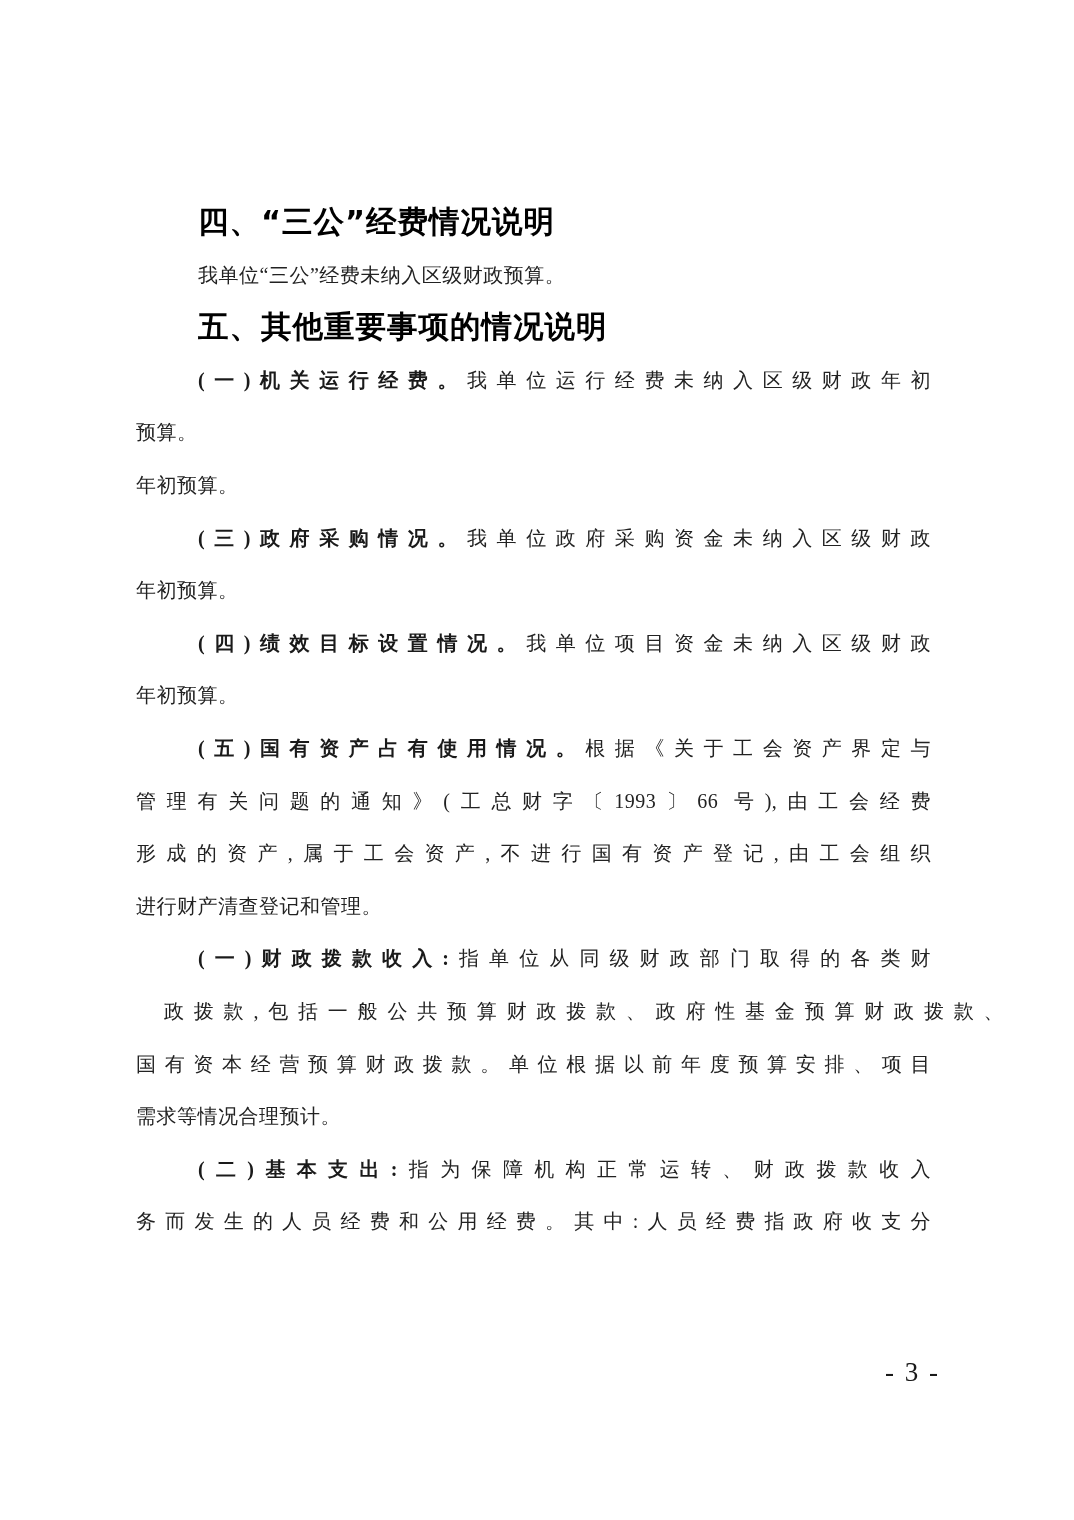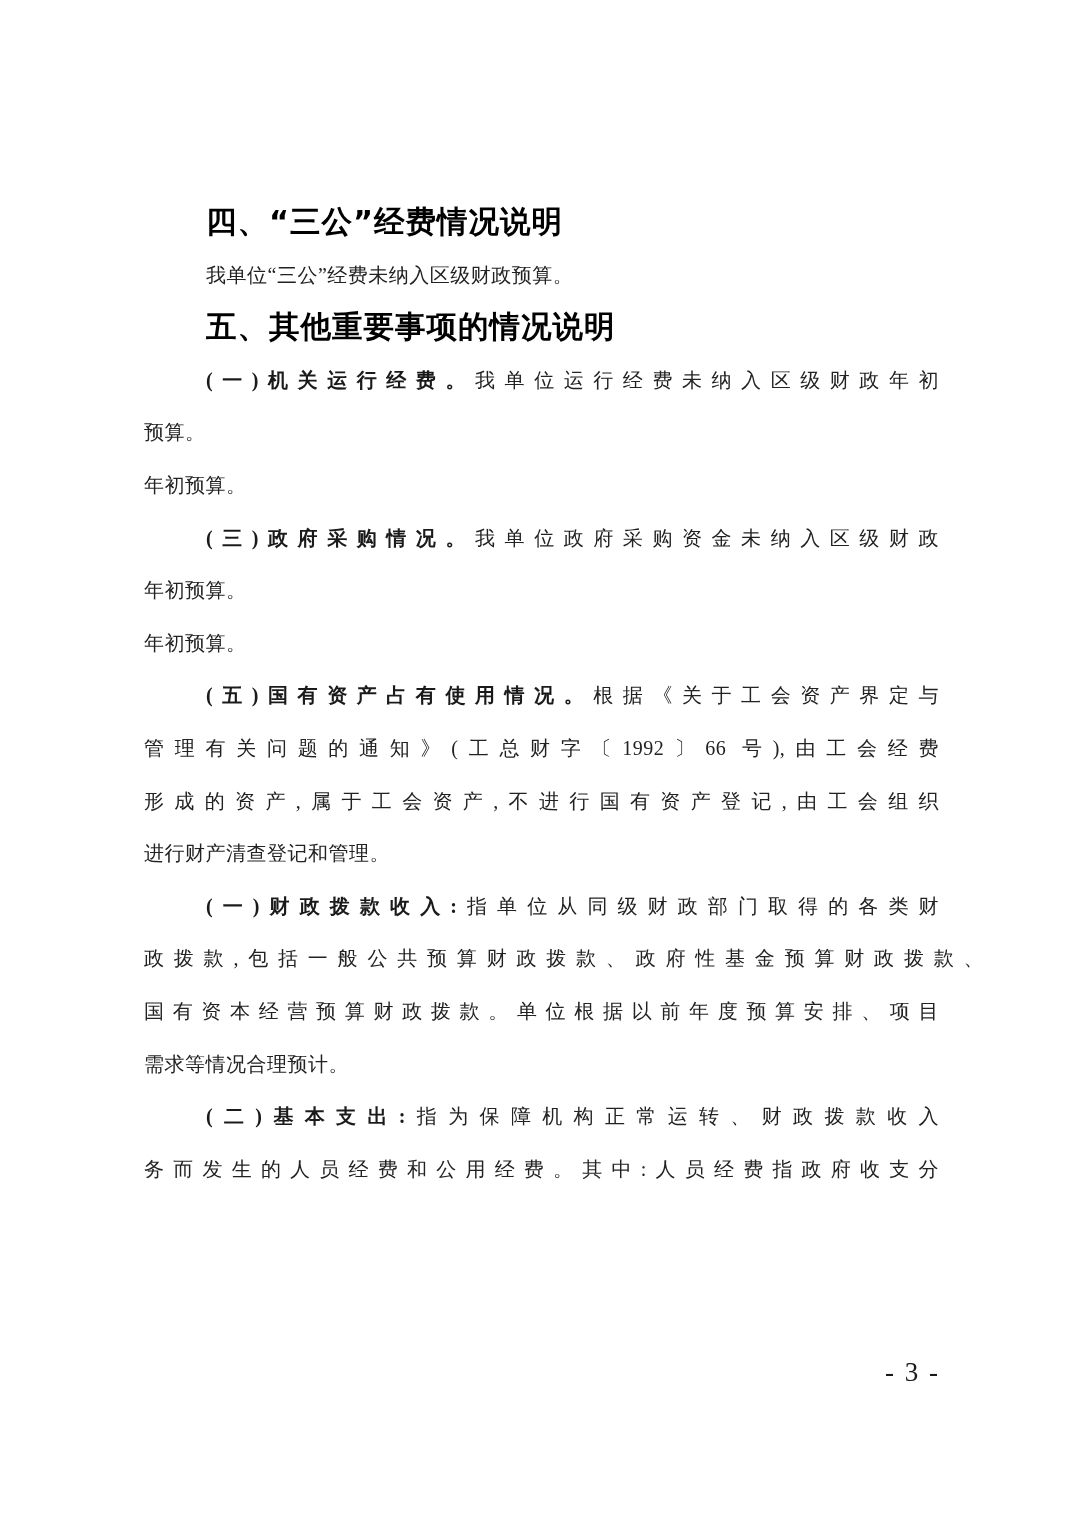--- a/index.html
+++ b/index.html
@@ -11,21 +11,21 @@
     position: relative;
     width: 1074px;
     height: 1520px;
     background: #ffffff;
     overflow: hidden;
     font-family: "Liberation Serif", "DejaVu Serif", serif;
     color: #222222;
   }
   .content {
     position: absolute;
-    left: 144px;
+    left: 136px;
     top: 196px;
     width: 795px;
   }
   .line {
     height: 52.6px;
     line-height: 52.6px;
     font-size: 20px;
     white-space: nowrap;
     letter-spacing: 0.5px;
   }
@@ -33,20 +33,21 @@
   .fill {
     text-align: justify;
     text-align-last: justify;
     text-justify: inter-character;
     white-space: normal;
     font-family: Liberation Serif, serif;
   }
   
   .overflow {
     width: 840px;
+    margin-left: 28px;
   }
   
   .indent {
     text-indent: 62px;
   }
   .heading {
     font-family: "DejaVu Sans", "Liberation Sans", sans-serif;
     font-weight: 700;
     font-size: 30.5px;
     color: #000000;
@@ -86,26 +87,27 @@
 
     <div class="line">预算。</div>
 
 
     <div class="line">年初预算。</div>
 
     <div class="line fill indent"><span class="term">(三)政府采购情况。</span><span>我单位政府采购资金未纳入区级财政</span></div>
 
     <div class="line">年初预算。</div>
 
+    <div class="line fill indent"><span class="term">(四)绩效目标设置情况。</span><span>我单位项目资金未纳入区级财政</span></div>
 
     <div class="line">年初预算。</div>
 
     <div class="line fill indent"><span class="term">(五)国有资产占有使用情况。</span><span>根据《关于工会资产界定与</span></div>
 
-    <div class="line fill">管理有关问题的通知》(工总财字〔1992〕66 号),由工会经费</div>
+    <div class="line fill">管理有关问题的通知》(工总财字〔1993〕66 号),由工会经费</div>
 
     <div class="line fill">形成的资产,属于工会资产,不进行国有资产登记,由工会组织</div>
 
     <div class="line">进行财产清查登记和管理。</div>
 
 
     <div class="line fill indent"><span class="term">(一)财政拨款收入:</span><span>指单位从同级财政部门取得的各类财</span></div>
 
     <div class="line fill overflow">政拨款,包括一般公共预算财政拨款、政府性基金预算财政拨款、</div>
 

